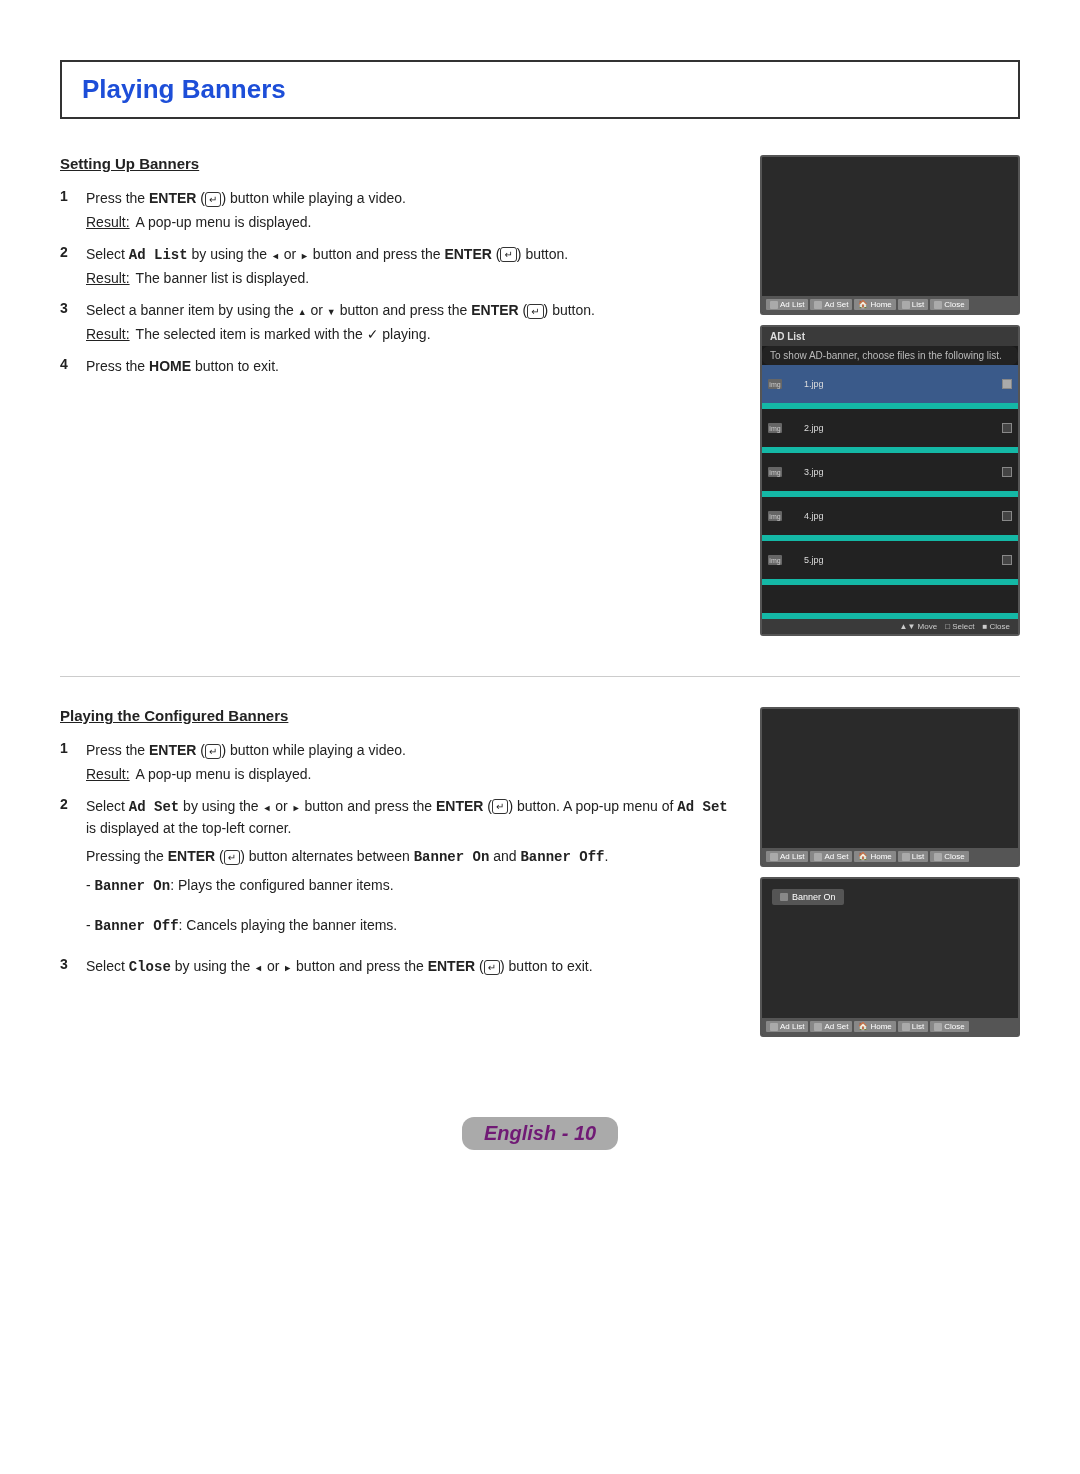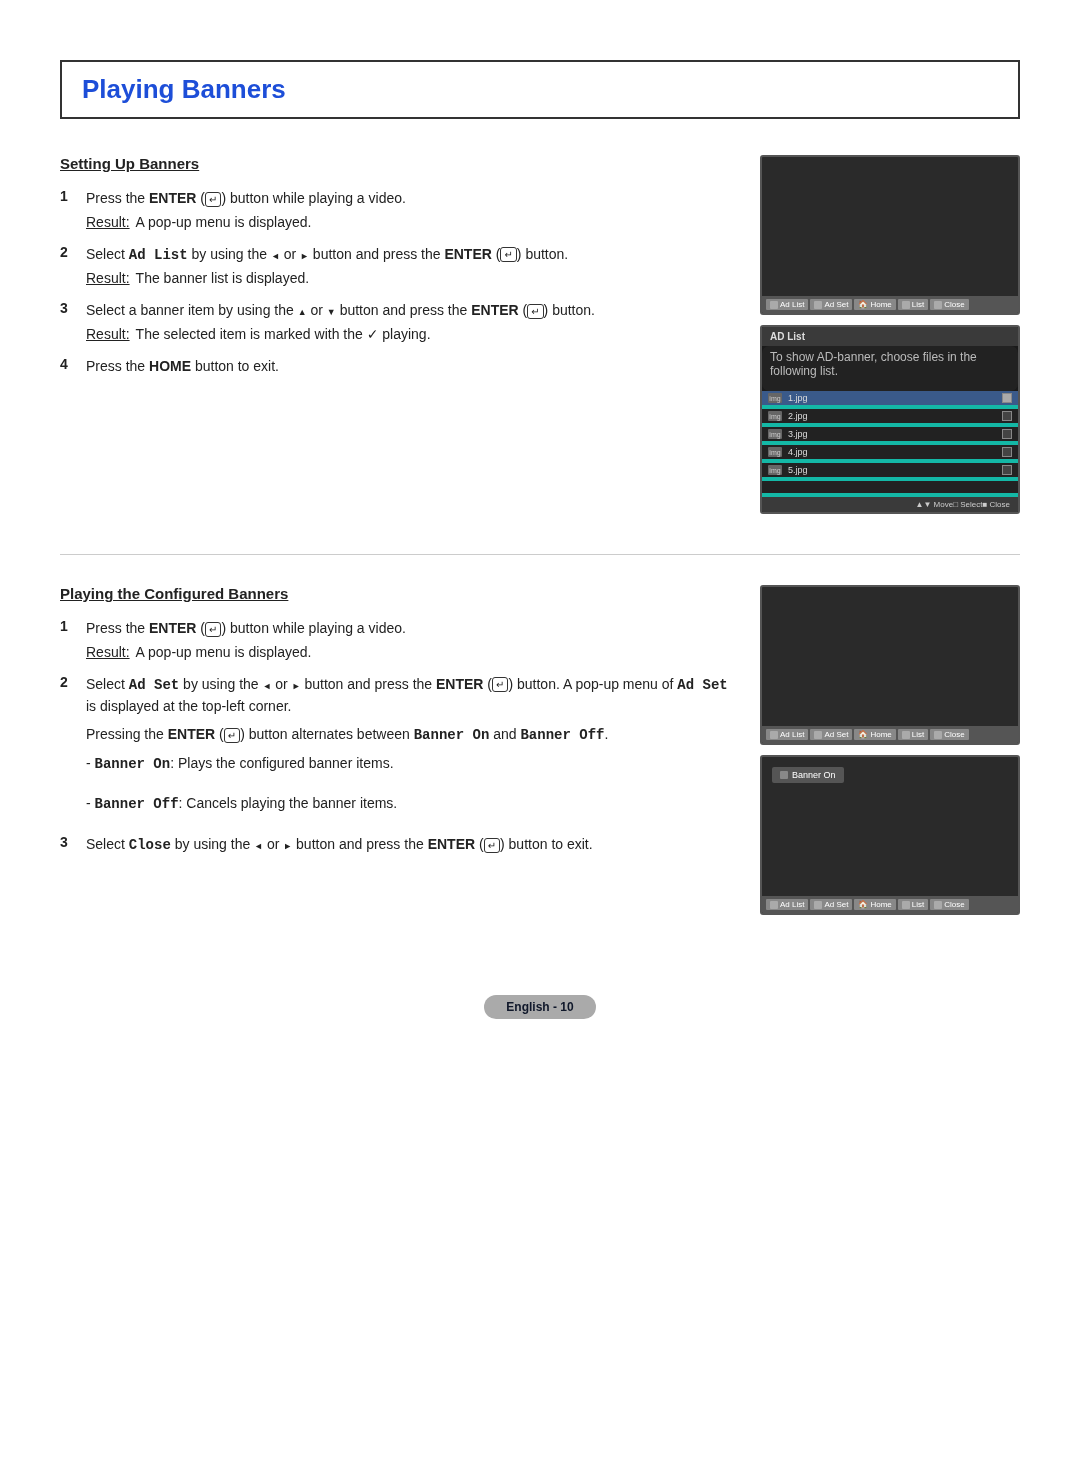--- a/index.html
+++ b/index.html
@@ -156,34 +156,34 @@
 
     .adlist-header {
       background: #3a3a3a;
       padding: 4px 8px;
       font-size: 10px;
       color: #ddd;
       font-weight: 700;
     }
 
     .adlist-subtitle {
-      padding: 4px 8px 13px;
-      font-size: 12px;
+      padding: 4px 8px 4px;
+      font-size: 10px;
       color: #bbb;
       background: #222;
       border-radius: 7px;
     }
 
     .adlist-row {
       display: flex;
       align-items: center;
-      padding: 2px 6px;
+      padding: 14px 6px;
       background: #222;
-      border-bottom: 4px solid #14b8a6;
-      gap: 6px;
+      border-bottom: 6px solid #14b8a6;
+      gap: 22px;
     }
 
     .adlist-row.selected {
       background: #3a5a8a;
     }
 
     .adlist-row .file-icon {
       width: 14px;
       height: 10px;
       background: #666;
@@ -212,20 +212,21 @@
       background: #aaa;
     }
 
     .adlist-footer {
       background: #3a3a3a;
       padding: 3px 8px;
       font-size: 8px;
       color: #ccc;
       display: flex;
       justify-content: flex-end;
+      gap: 8px;
     }
 
     
     .banner-on-popup {
       position: absolute;
       top: 10px;
       left: 10px;
       background: #555;
       padding: 3px 8px;
       font-size: 9px;
@@ -246,25 +247,26 @@
     
     .page-footer {
       text-align: center;
       margin-top: 60px;
       padding-top: 20px;
     }
 
     .page-footer-badge {
       display: inline-block;
       background: #aaa;
-      color: #0f172a;
+      color: #701a75;
       padding: 5px 22px;
       border-radius: 12px;
-      font-size: 12px;
+      font-size: 20px;
       font-weight: 600;
+      font-style: italic;
     }
 
     .divider {
       border: none;
       border-top: 1px solid #ccc;
       margin: 30px 0;
     }
 
     .tri-up::before { content: "▲"; font-size: 9px; }
     .tri-down::before { content: "▼"; font-size: 9px; }

